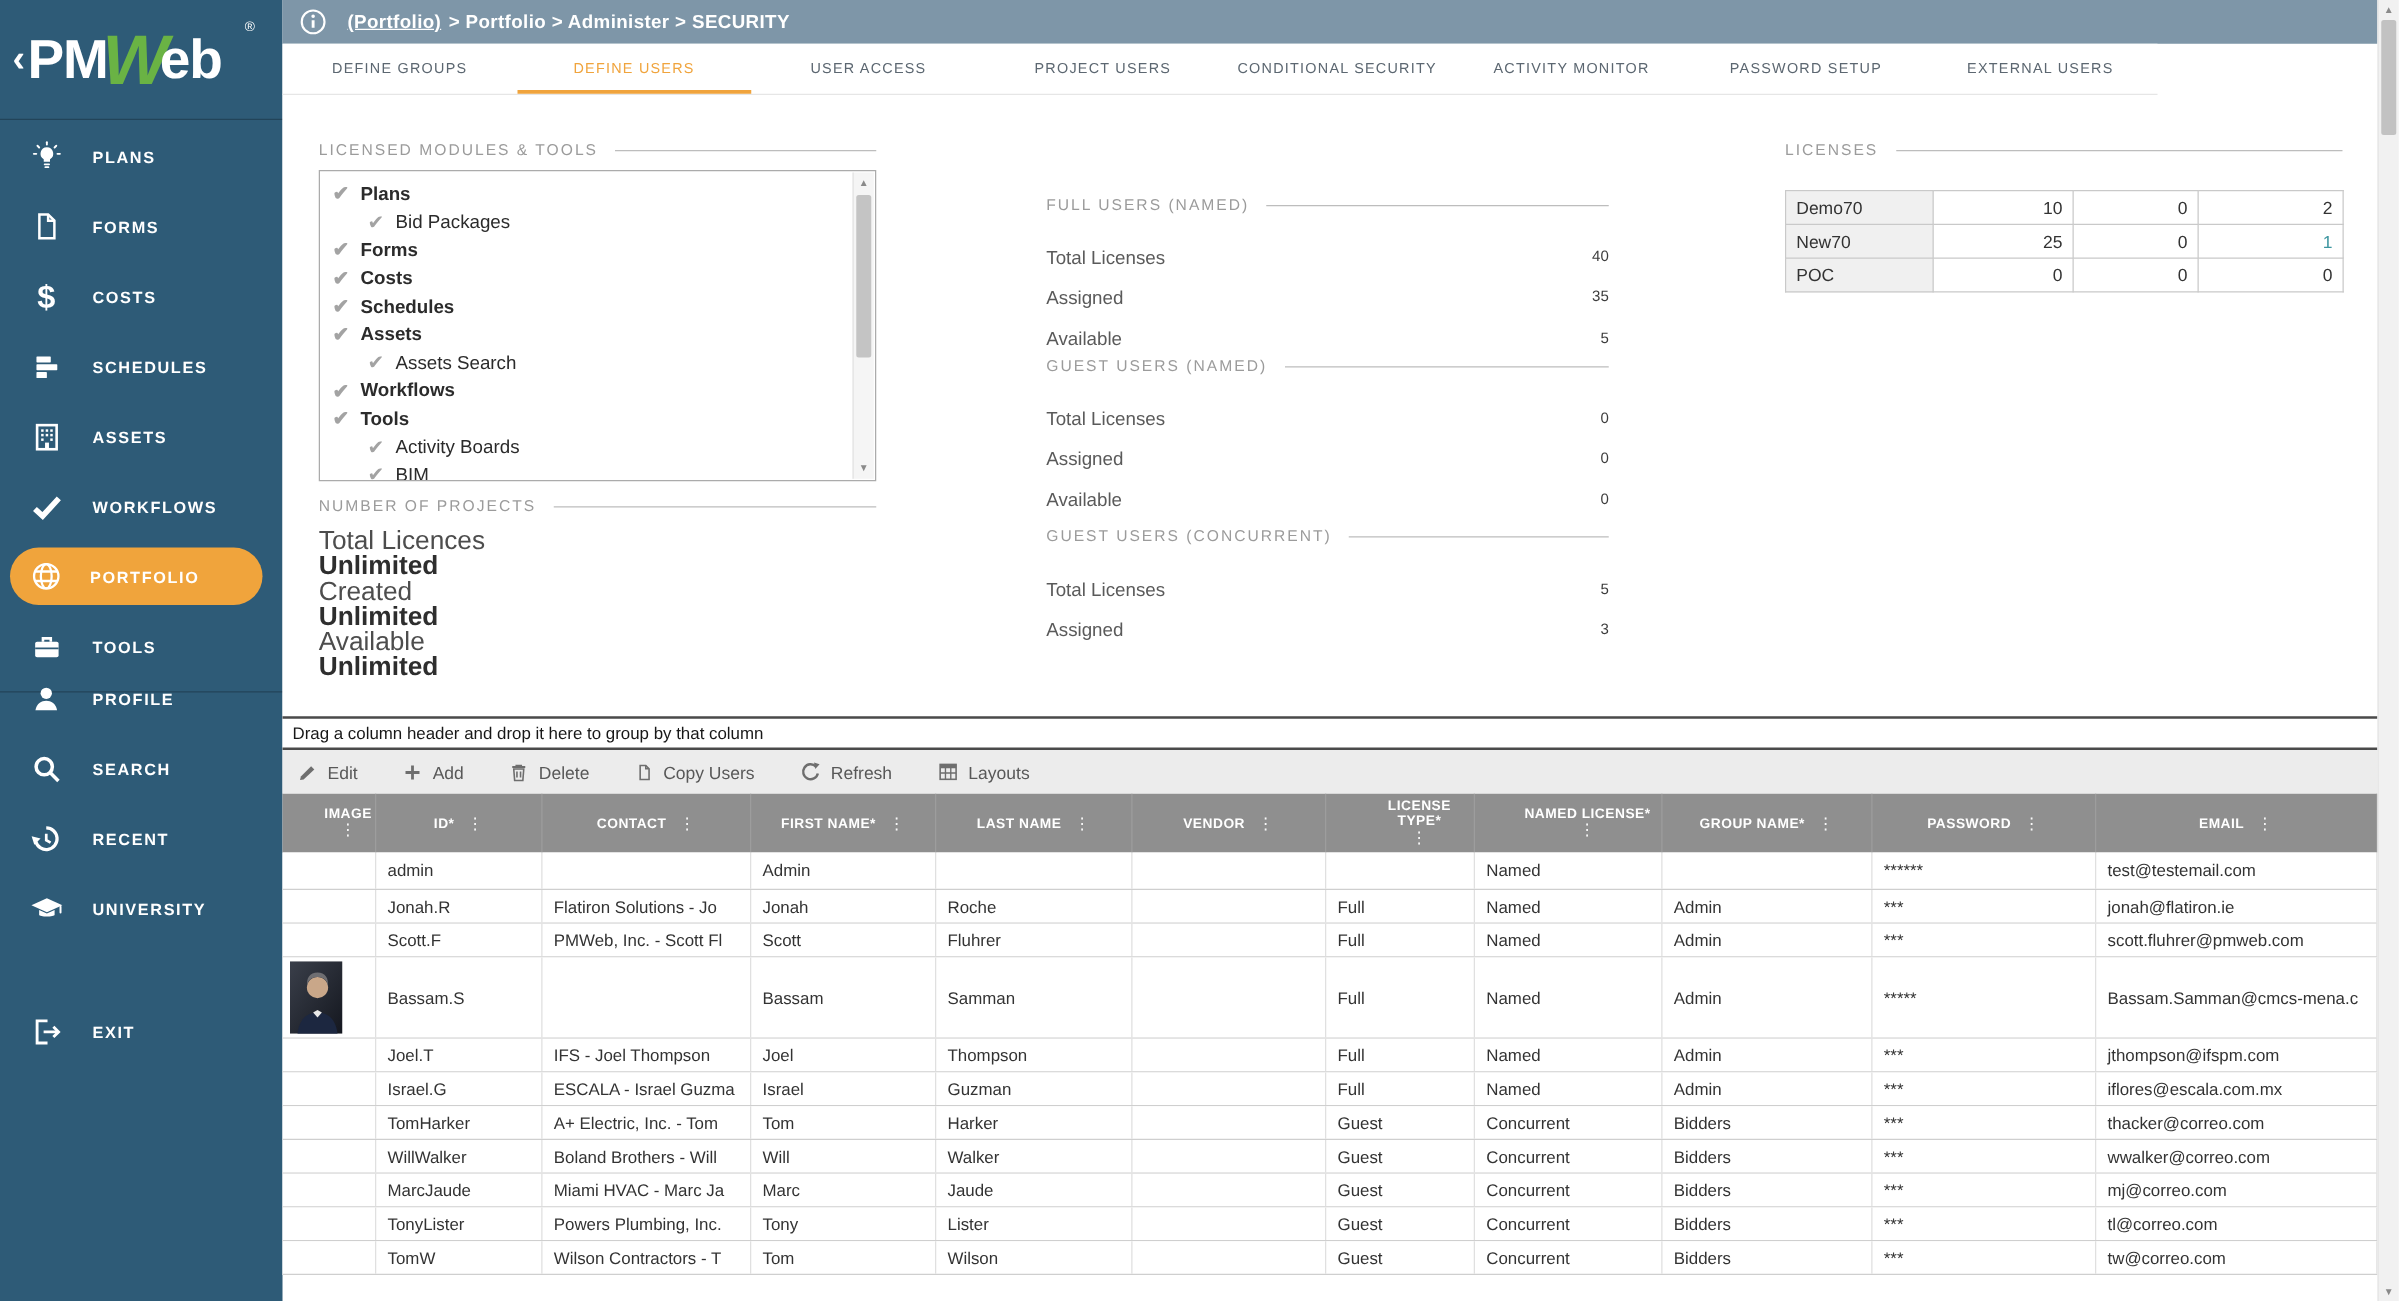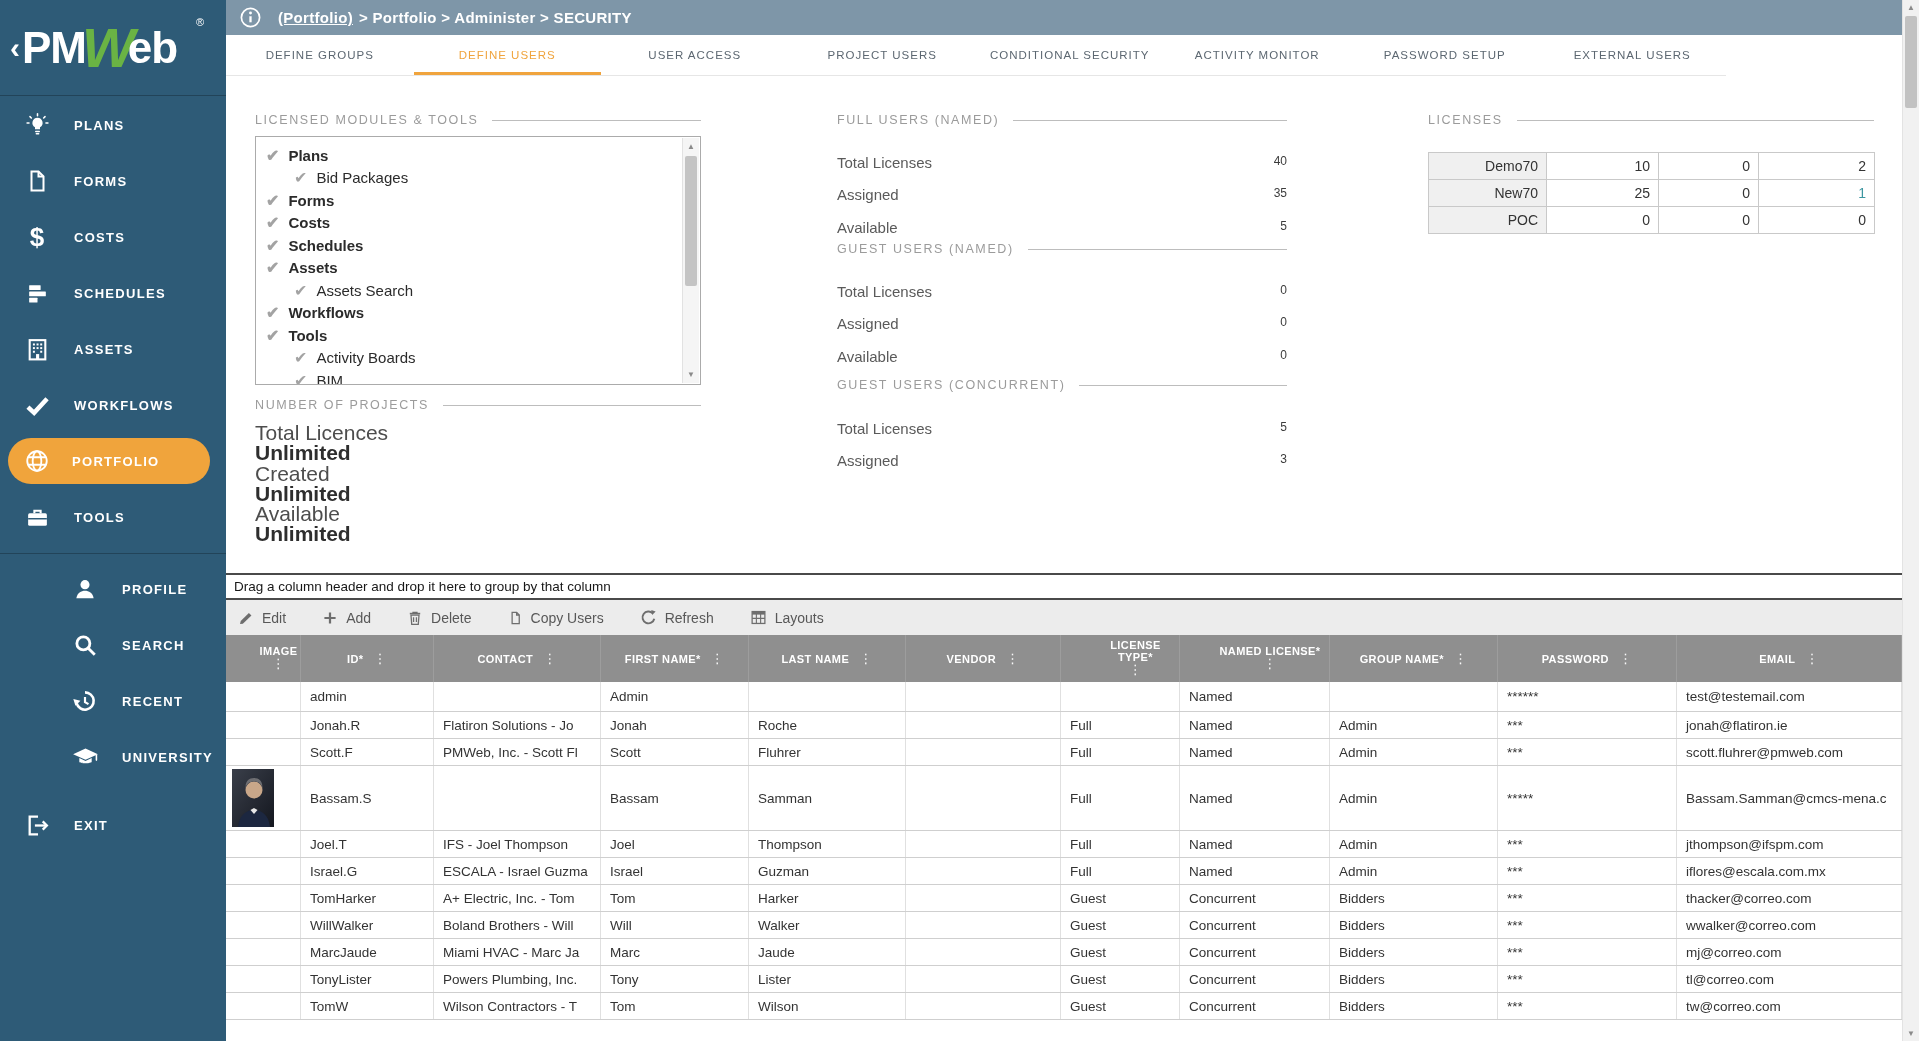--- a/index.html
+++ b/index.html
@@ -9,21 +9,21 @@
   
   #sidebar { position:absolute; left:0; top:0; width:226px; height:1041px; background:#2e5b77; }
   #logo { height:96px; display:flex; align-items:center; padding-left:10px; color:#fff;
           border-bottom:1px solid rgba(0,0,0,.25); position:relative; }
   #logo .chev { font-size:30px; font-weight:700; margin-right:2px; color:#fff; }
   #logo .pm, #logo .eb { font-size:44px; font-weight:800; letter-spacing:-1px; }
   #logo .w { font-size:56px; font-weight:800; color:#6ab344; font-style:italic; margin:0 -7px 0 -4px; line-height:40px; }
   #logo .reg { font-size:11px; position:absolute; top:16px; right:22px; }
   .nav { position:absolute; left:0; width:226px; }
   #nav-main { top:97px; }
-  #nav-secondary { top:561px;padding-left:48px; }
+  #nav-secondary { top:531px; }
   .nav-item { height:56px; display:flex; align-items:center; padding-left:22px; cursor:pointer; }
   .nav-icon { width:30px; height:30px; display:flex; align-items:center; justify-content:center; margin-right:22px; flex:none; }
   .nav-label { color:#fff; font-size:13px; font-weight:600; letter-spacing:1.3px; }
   .nav-item.active { background:#f0a43c; border-radius:26px; margin:5px 16px 5px 8px; height:46px; padding-left:14px; }
   .nav-item.active .nav-icon { margin-right:20px; }
   #side-divider { position:absolute; top:553px; left:0; width:226px; border-top:1px solid rgba(0,0,0,.25); }
   #exit-item { position:absolute; top:797px; left:0; width:226px; }
   .dollar { color:#fff; font-size:26px; font-weight:700; }
 
   
@@ -58,38 +58,38 @@
   .mod-scroll .arr { position:absolute; left:0; width:16px; height:15px; color:#8a8a8a; font-size:8px;
                      display:flex; align-items:center; justify-content:center; }
   .mod-scroll .arr.up { top:1px; } .mod-scroll .arr.down { bottom:1px; }
   .mod-scroll .thumb { position:absolute; left:2px; top:18px; width:12px; height:130px; background:#c4c4c4; border-radius:2px; }
 
   #proj-head { left:29px; top:321px; width:446px; }
   #proj-lines { position:absolute; left:29px; top:347px; }
   .proj-line { font-size:21px; color:#4d4d4d; line-height:20.3px; }
   .proj-line.bold { font-weight:700; color:#2e2e2e; }
 
-  .stat-group { position:absolute; left:611px; width:450px; }
+  .stat-group { position:absolute; left:611px; width:450px;margin-top:44px; }
   .stat-rows .stat-row { display:flex; justify-content:space-between; height:32.4px; align-items:flex-start; }
   .stat-label { font-size:15px; color:#5a5a5a; }
   .stat-value { font-size:12px; color:#3c3c3c; }
   #stat-full  { top:36px; }  #stat-full  .stat-rows { margin-top:26px; }
   #stat-gn    { top:165px; } #stat-gn    .stat-rows { margin-top:26px; }
   #stat-gc    { top:301px; } #stat-gc    .stat-rows { margin-top:27px; }
   .stat-group .sec-head { position:static; }
 
   #lic-wrap { position:absolute; left:1202px; top:36px; width:446px; }
   #lic-head { position:static; }
   #lic-table { margin-top:24px; width:446px; border-collapse:collapse; table-layout:fixed; }
   #lic-table th { background:#8f8f8f; color:#fff; font-size:12.5px; font-weight:700; letter-spacing:.4px;
                   border:1px solid #a2a2a2; padding:4px 6px; height:47px; text-align:center; line-height:1.45; }
   #lic-table th.first { text-align:left; padding-left:9px; }
   #lic-table th .sort { font-size:9px; margin-left:16px; }
   #lic-table td { border:1px solid #c9c9c9; font-size:14px; color:#333; height:27px; padding:2px 8px; text-align:right; background:#fff; }
-  #lic-table td.first { background:#f0f0f0; text-align:right; }
+  #lic-table td.first { background:#f0f0f0; text-align:left; }
   #lic-table td.teal { color:#3d96a0; }
   #lic-table col.c1 { width:118px; } #lic-table col.c2 { width:112px; }
   #lic-table col.c3 { width:100px; } #lic-table col.c4 { width:116px; }
 
   
   #grid { position:absolute; left:226px; top:573px; width:1676px; height:468px; }
   #group-bar { height:27px; border-top:2px solid #4a4a4a; border-bottom:2px solid #4a4a4a;
                font-size:13.5px; color:#171717; display:flex; align-items:center; padding-left:8px; background:#fff; }
   #gtoolbar { height:35px; background:#ececec; display:flex; align-items:center; padding-left:12px; gap:36px; }
   .tb-btn { display:flex; align-items:center; gap:8px; font-size:14px; color:#585858; cursor:pointer; }

